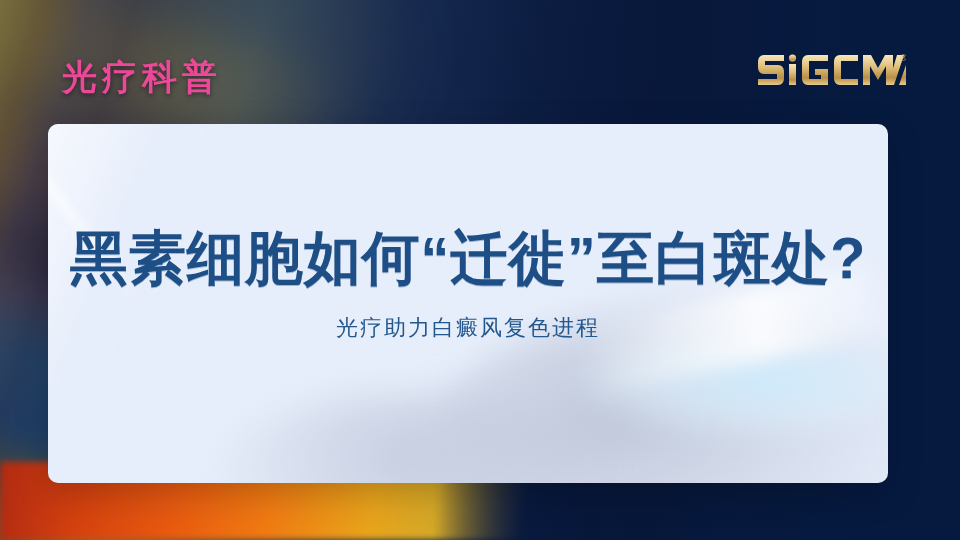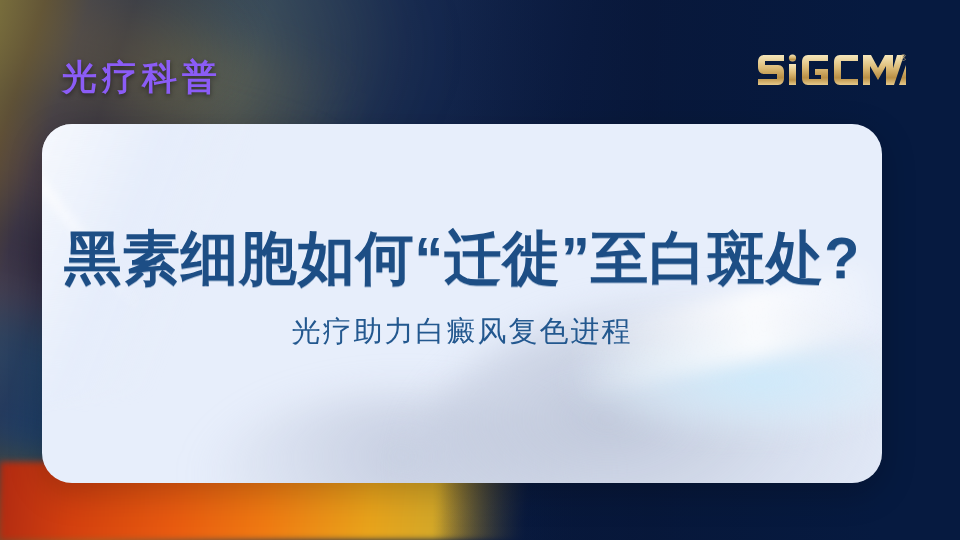--- a/index.html
+++ b/index.html
@@ -115,21 +115,21 @@
   }
 
   
   .kicker {
     position: absolute;
     left: 62px;
     top: 54px;
     font-size: 35px;
     font-weight: 700;
     letter-spacing: 5px;
-    color: #8b5cf6;
+    color: #ec4899;
     text-shadow: 0 2px 5px rgba(0,0,0,0.45);
     white-space: nowrap;
   }
 
   .brand {
     position: absolute;
     right: 54px;
     top: 51px;
     display: flex;
     align-items: center;
@@ -151,25 +151,25 @@
   .reg {
     font-size: 10px;
     vertical-align: super;
     color: #d9bd80;
     margin-left: 2px;
   }
 
   
   .card {
     position: absolute;
-    left: 42px;
+    left: 48px;
     top: 124px;
     width: 840px;
     height: 359px;
-    border-radius: 30px;
+    border-radius: 10px;
     overflow: hidden;
     background: #e7eefb;
     box-shadow: 0 10px 34px rgba(0,0,0,0.22);
   }
   .card-sheen { position: absolute; inset: 0; }
   .sheen-a {
     position: absolute;
     left: -40px; top: -30px;
     width: 260px; height: 300px;
     background: linear-gradient(118deg, rgba(255,255,255,0.95) 0%, rgba(226,234,250,0.2) 46%, rgba(255,255,255,0) 70%);
@@ -231,21 +231,21 @@
     font-weight: 900;
     letter-spacing: 1px;
     color: #1d4e85;
     line-height: 1;
     white-space: nowrap;
     transform: scaleX(0.99);
     text-shadow: 0 1px 0 rgba(29,78,133,0.35);
   }
   .subtitle {
     margin-top: 30px;
-    font-size: 29px;
+    font-size: 22px;
     font-weight: 400;
     letter-spacing: 2px;
     color: #23588f;
     line-height: 1;
     white-space: nowrap;
   }
 </style>
 </head>
 <body>
 

